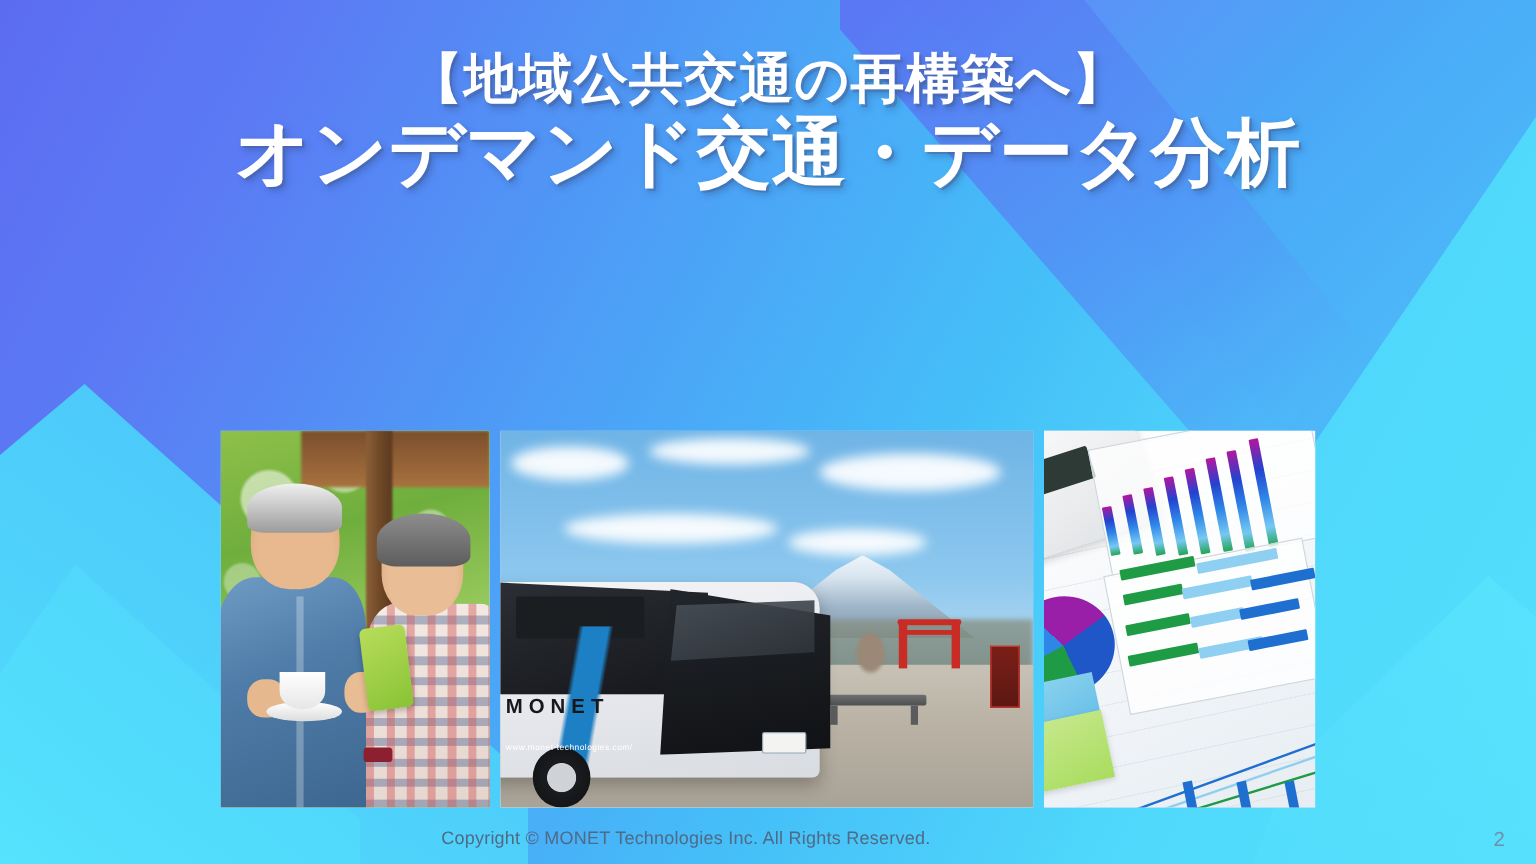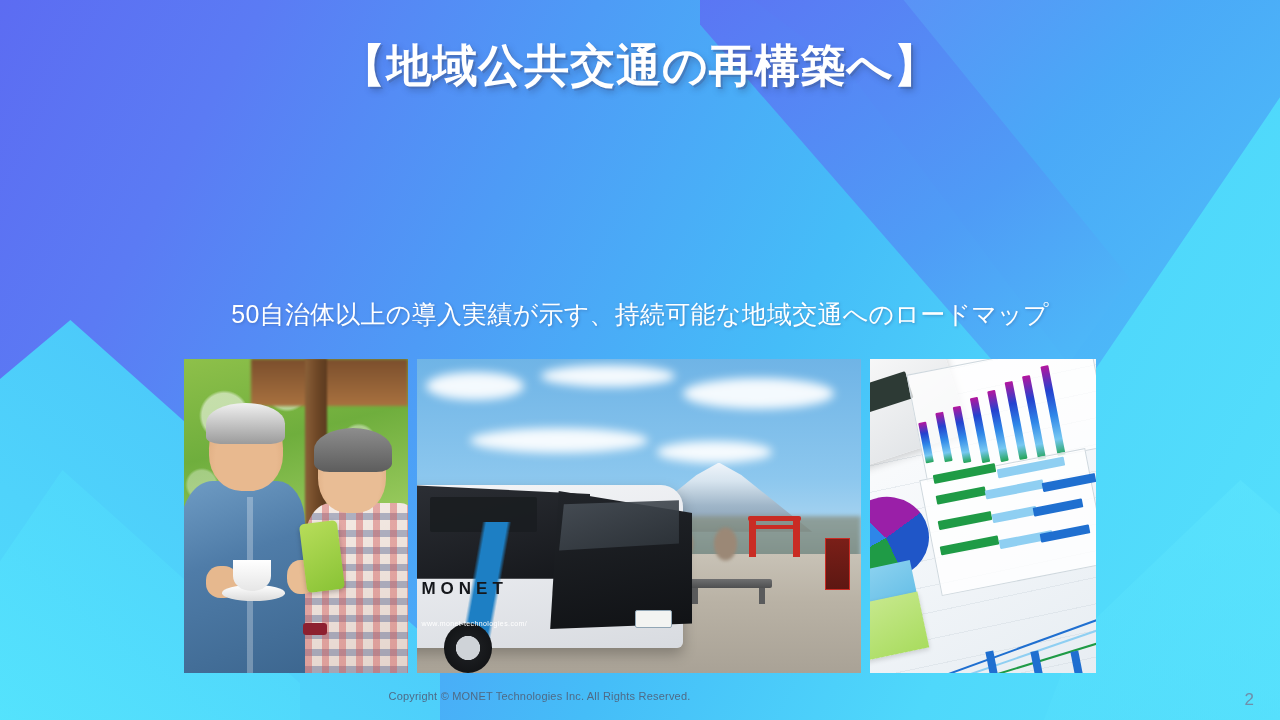--- a/index.html
+++ b/index.html
@@ -403,23 +403,24 @@
     position: absolute; bottom: -2%; width: 8px; height: 9%;
     background: #1f6fd0; transform: rotate(-11deg);
   }
 
   
   .footer-copy {
     position: absolute;
     left: 0; top: 690px;
     width: 1079px;
     text-align: center;
-    font-size: 11px;
+    font-size: 15px;
     color: #4f6a86;
     letter-spacing: .2px;
+    padding-left: 32px;
   }
   .page-number {
     position: absolute;
     right: 26px;
     top: 690px;
     font-size: 17px;
     color: #6f8faa;
   }
 </style>
 </head>
@@ -428,23 +429,23 @@
 <div id="slide">
 
   <div class="deco deco-tr"></div>
   <div class="deco deco-tr2"></div>
   <div class="deco deco-bl"></div>
   <div class="deco deco-bl2"></div>
   <div class="deco deco-br"></div>
 
   <div class="title-block">
     <div class="title-line title-1">【地域公共交通の再構築へ】</div>
+    <div class="title-line title-3">オンデマンド交通・データ分析</div>
   </div>
 
-  <div class="subtitle">50自治体以上の導入実績が示す、持続可能な地域交通へのロードマップ</div>
 
   <div class="photos">
 
     <div class="photo photo-1">
       <div class="p1-bg"></div>
       <div class="p1-roof"></div>
       <div class="p1-post"></div>
       <div class="p1-man-body"></div>
       <div class="p1-man-placket"></div>
       <div class="p1-man-head"></div>

